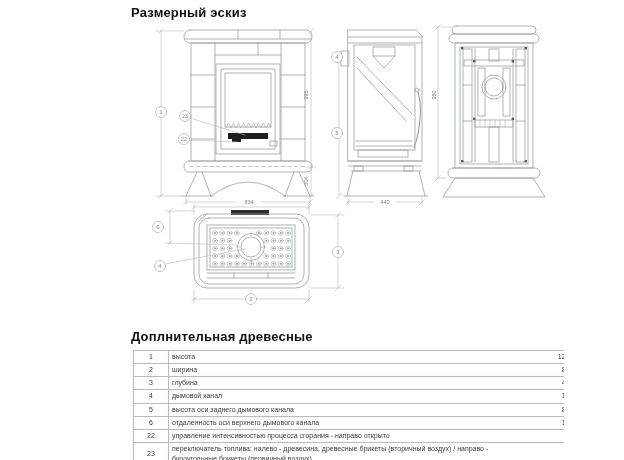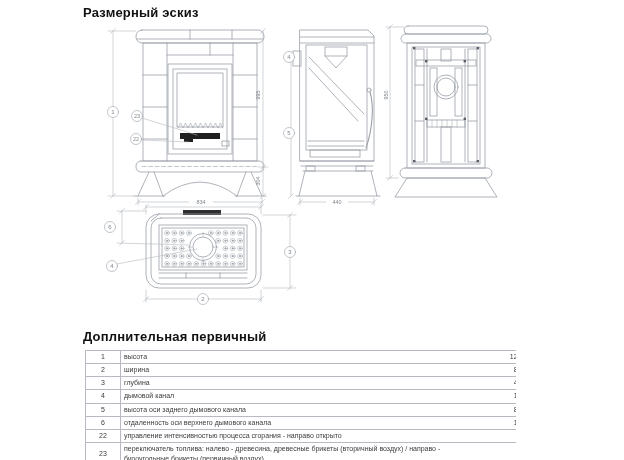--- a/index.html
+++ b/index.html
@@ -1,17 +1,17 @@
 <!DOCTYPE html>
 <html><head>
 <meta charset="utf-8">
 <style>
   html,body{margin:0;padding:0;background:#fff;}
   #page{position:relative;width:516px;height:460px;background:#ffffff;overflow:hidden;
-        font-family:"Liberation Sans",sans-serif;color:#1c1c1c;}
+        font-family:"Liberation Sans",sans-serif;color:#1c1c1c;margin-left:48px;}
   .section-title{position:absolute;font-size:13px;font-weight:bold;color:#111;letter-spacing:.2px;}
   #title-drawing{left:83px;top:5px;}
   #title-info{left:83px;top:329px;}
   #drawing-svg{position:absolute;left:0;top:0;}
   
   #info-table{position:absolute;left:85px;top:350px;width:458px;border-collapse:collapse;
               font-size:7px;color:#3b3b3b;table-layout:fixed;}
   #info-table td{border:1px solid #b7bac0;padding:1px 3px;vertical-align:middle;line-height:1.45;}
   #info-table td.c-num{width:28px;text-align:center;}
   #info-table td.c-desc{border-right:none;}
@@ -324,21 +324,21 @@
       <line x1="146" y1="299" x2="261" y2="299"></line>
       <line x1="143.5" y1="301.5" x2="148.5" y2="296.5"></line>
         <line x1="258.5" y1="301.5" x2="263.5" y2="296.5"></line>
       <g>
         <circle cx="203" cy="299" r="5.5" fill="#fff" stroke="#9ba0a8"></circle>
         <text x="203" y="301" font-size="6" fill="#82878f" text-anchor="middle" stroke="none">2</text>
       </g>
     </g>
   </svg>
 
-  <div id="title-info" class="section-title">Доплнительная первичный</div>
+  <div id="title-info" class="section-title">Доплнительная древесные</div>
 
   <table id="info-table">
     <tbody>
     <tr>
       <td class="c-num">1</td>
       <td class="c-desc">высота</td>
       <td class="c-val">1200 mm</td>
     </tr>
 
     <tr>

